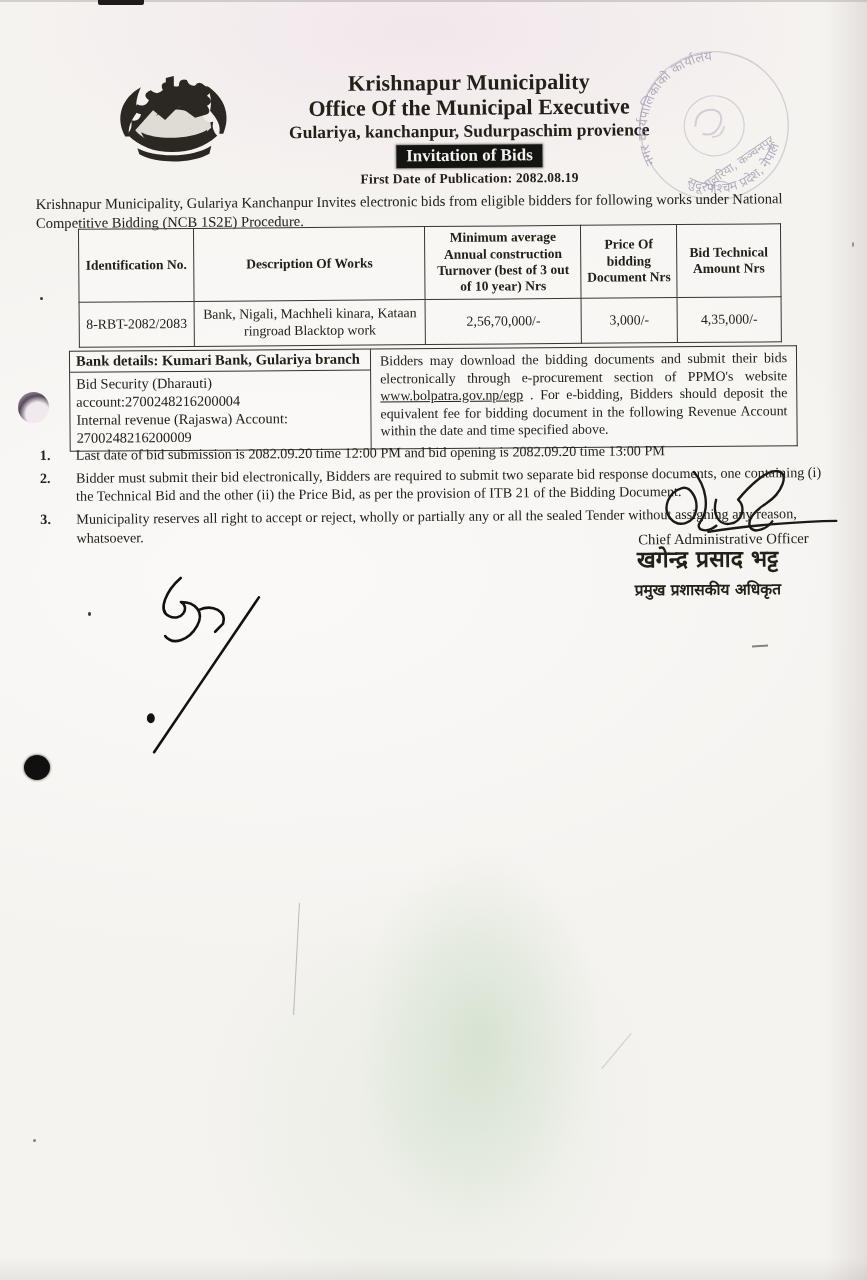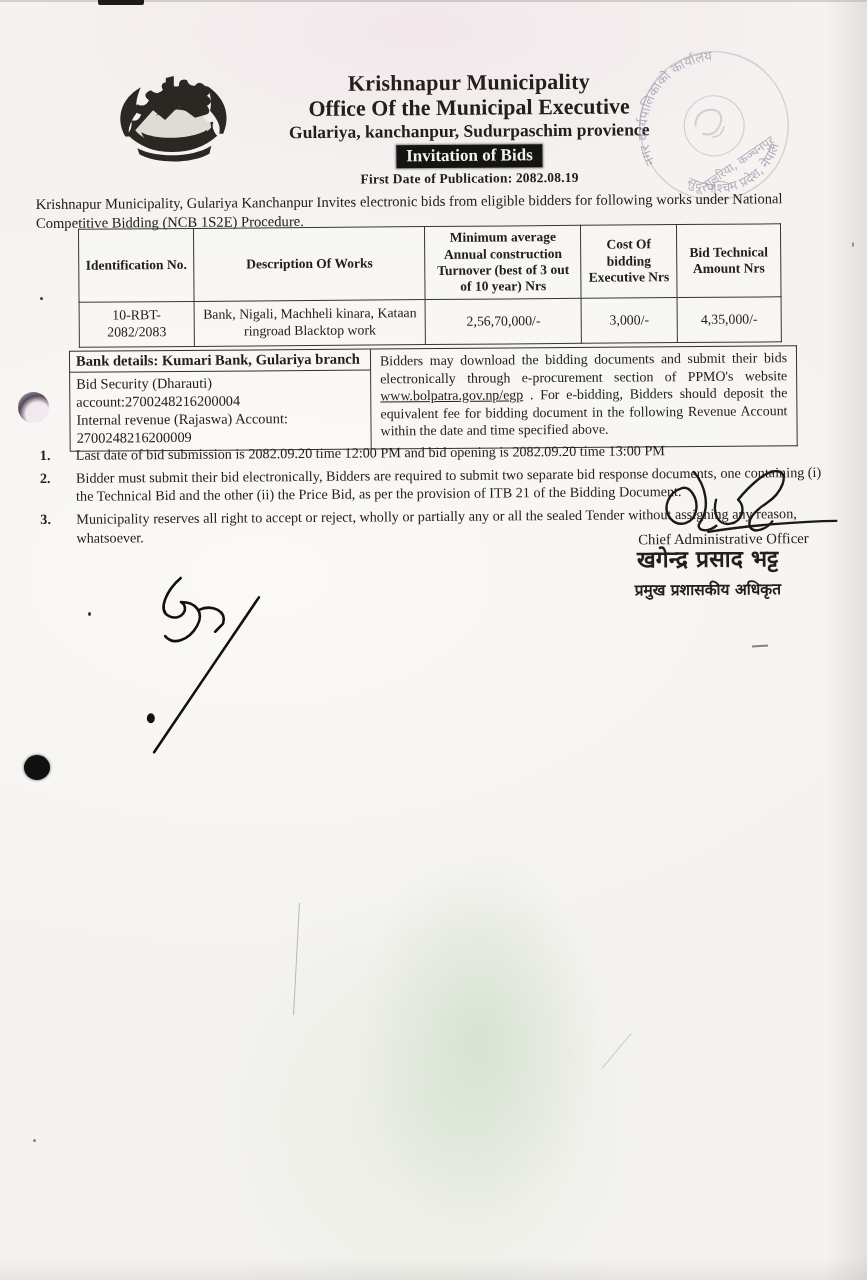--- a/index.html
+++ b/index.html
@@ -139,25 +139,25 @@
         <col style="width:232px">
         <col style="width:156px">
         <col style="width:96px">
         <col style="width:104px">
       </colgroup>
     <tbody>
         <tr>
       <th>Identification No.</th>
       <th>Description Of Works</th>
       <th>Minimum average Annual construction Turnover (best of 3 out of 10 year) Nrs</th>
-      <th>Cost Of bidding Executive Nrs</th>
+      <th>Price Of bidding Document Nrs</th>
       <th>Bid Technical Amount Nrs</th>
     </tr>
     <tr>
-      <td>10-RBT-2082/2083</td>
+      <td>8-RBT-2082/2083</td>
       <td class="desc">Bank, Nigali, Machheli kinara, Kataan ringroad Blacktop work</td>
       <td>2,56,70,000/-</td>
       <td>3,000/-</td>
       <td>4,35,000/-</td>
     </tr>
   </tbody>
     </table>
 
   <div class="bankrow">
     <div class="bankbox">

